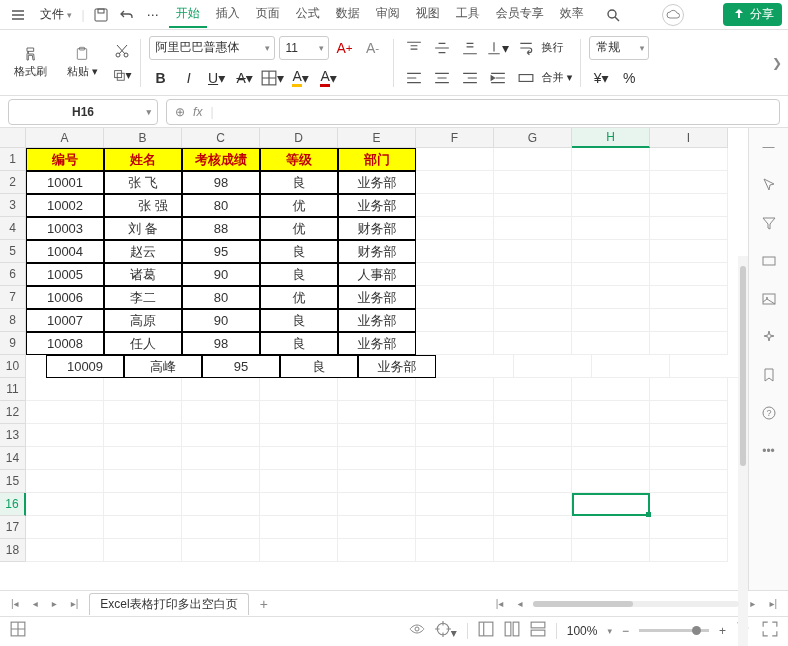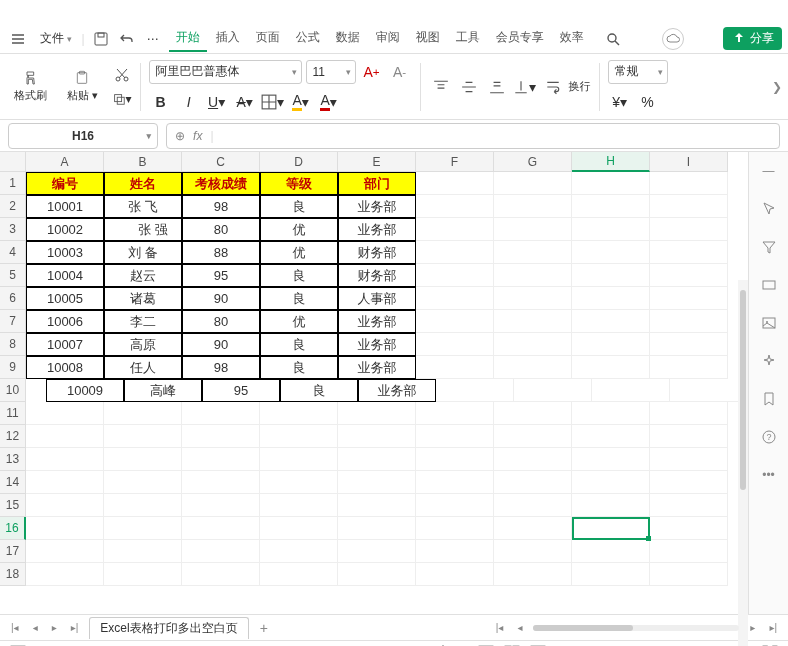--- a/index.html
+++ b/index.html
@@ -1,18 +1,18 @@
 <!DOCTYPE html>
 <html><head>
 <meta charset="utf-8">
 <style>
 * { margin:0; padding:0; box-sizing:border-box; font-family:"Microsoft YaHei",sans-serif; }
 body { background:#fff; width:788px; height:646px; overflow:hidden; position:relative; font-size:12px; color:#333; }
 
-.topbar { height:30px; background:#fff; display:flex; align-items:center; padding:0 6px; border-bottom:1px solid #e0e0e0; gap:6px;margin-top:24px; }
+.topbar { height:30px; background:#fff; display:flex; align-items:center; padding:0 6px; border-bottom:1px solid #e0e0e0; gap:6px; }
 .topbar .menu-btn { display:flex; align-items:center; gap:3px; padding:2px 4px; cursor:pointer; }
 .tabs { display:flex; gap:2px; }
 .tab { padding:4px 7px; cursor:pointer; color:#555; }
 .tab.active { color:#0da060; border-bottom:2px solid #0da060; }
 .share-btn { background:#0da060; color:#fff; padding:3px 8px; border-radius:4px; display:flex; align-items:center; gap:3px; margin-left:auto; cursor:pointer; }
 .cloud-icon { width:22px; height:22px; border:1px solid #ccc; border-radius:50%; display:flex; align-items:center; justify-content:center; margin-left:8px; }
 
 .ribbon { height:66px; background:#fff; display:flex; align-items:center; padding:4px 8px; gap:8px; border-bottom:1px solid #e0e0e0; position:relative; }
 .ribbon-btn-lg { display:flex; flex-direction:column; align-items:center; gap:2px; padding:4px 6px; cursor:pointer; }
 .ribbon-sep { width:1px; height:48px; background:#e0e0e0; }
@@ -146,21 +146,21 @@
         </svg>
       </div>
     <div class="ribbon-icon"><svg viewBox="0 0 16 16">
           <rect x="3" y="3" width="8" height="8" fill="none" stroke="#555"></rect>
           <rect x="6" y="6" width="8" height="8" fill="none" stroke="#555"></rect>
         </svg>▾</div>
   </div>
   <div class="ribbon-sep"></div>
   <div class="ribbon-col" style="gap:6px">
     <div class="ribbon-row">
-      <div class="dropdown" style="width:153px">
+      <div class="dropdown" style="width:126px">
           <span>阿里巴巴普惠体</span>
         </div>
       <div class="dropdown" style="width:50px">
           <span>11</span>
         </div>
       <div class="fmt-btn" style="color:#c00">A<sup>+</sup></div>
       <div class="fmt-btn" style="color:#888">A<sup>-</sup></div>
     </div>
     <div class="ribbon-row">
       <div class="fmt-btn">
@@ -199,20 +199,48 @@
         </div>
       <div class="fmt-btn"><svg viewBox="0 0 14 14">
             <path d="M2 12h10M7 2v8" stroke="#555"></path>
           </svg>▾</div>
       <div class="fmt-btn">
           <svg viewBox="0 0 14 14" width="12">
             <path d="M2 3h10M2 7h8a2 2 0 010 4H8m0 0l2-2m-2 2l2 2" stroke="#555" fill="none"></path>
           </svg>
         </div>
       <span style="font-size:11px">换行</span>
+    </div>
+    <div class="ribbon-row">
+      <div class="fmt-btn">
+          <svg viewBox="0 0 14 14">
+            <path d="M1 3h12M1 7h8M1 11h12" stroke="#555"></path>
+          </svg>
+        </div>
+      <div class="fmt-btn">
+          <svg viewBox="0 0 14 14">
+            <path d="M1 3h12M3 7h8M1 11h12" stroke="#555"></path>
+          </svg>
+        </div>
+      <div class="fmt-btn">
+          <svg viewBox="0 0 14 14">
+            <path d="M1 3h12M5 7h8M1 11h12" stroke="#555"></path>
+          </svg>
+        </div>
+      <div class="fmt-btn">
+          <svg viewBox="0 0 14 14">
+            <path d="M1 3h12M5 7h8M1 11h12M1 5v4l3-2z" stroke="#555" fill="#555"></path>
+          </svg>
+        </div>
+      <div class="fmt-btn">
+          <svg viewBox="0 0 14 14" width="12">
+            <rect x="1" y="4" width="12" height="6" fill="none" stroke="#555"></rect>
+          </svg>
+        </div>
+      <span style="font-size:11px"><span>合并</span> ▾</span>
     </div>
   </div>
   <div class="ribbon-sep"></div>
   <div class="ribbon-col" style="gap:6px">
     <div class="dropdown" style="width:60px">
         <span>常规</span>
       </div>
     <div class="ribbon-row">
       <div class="fmt-btn">¥▾</div>
       <div class="fmt-btn">%</div>

